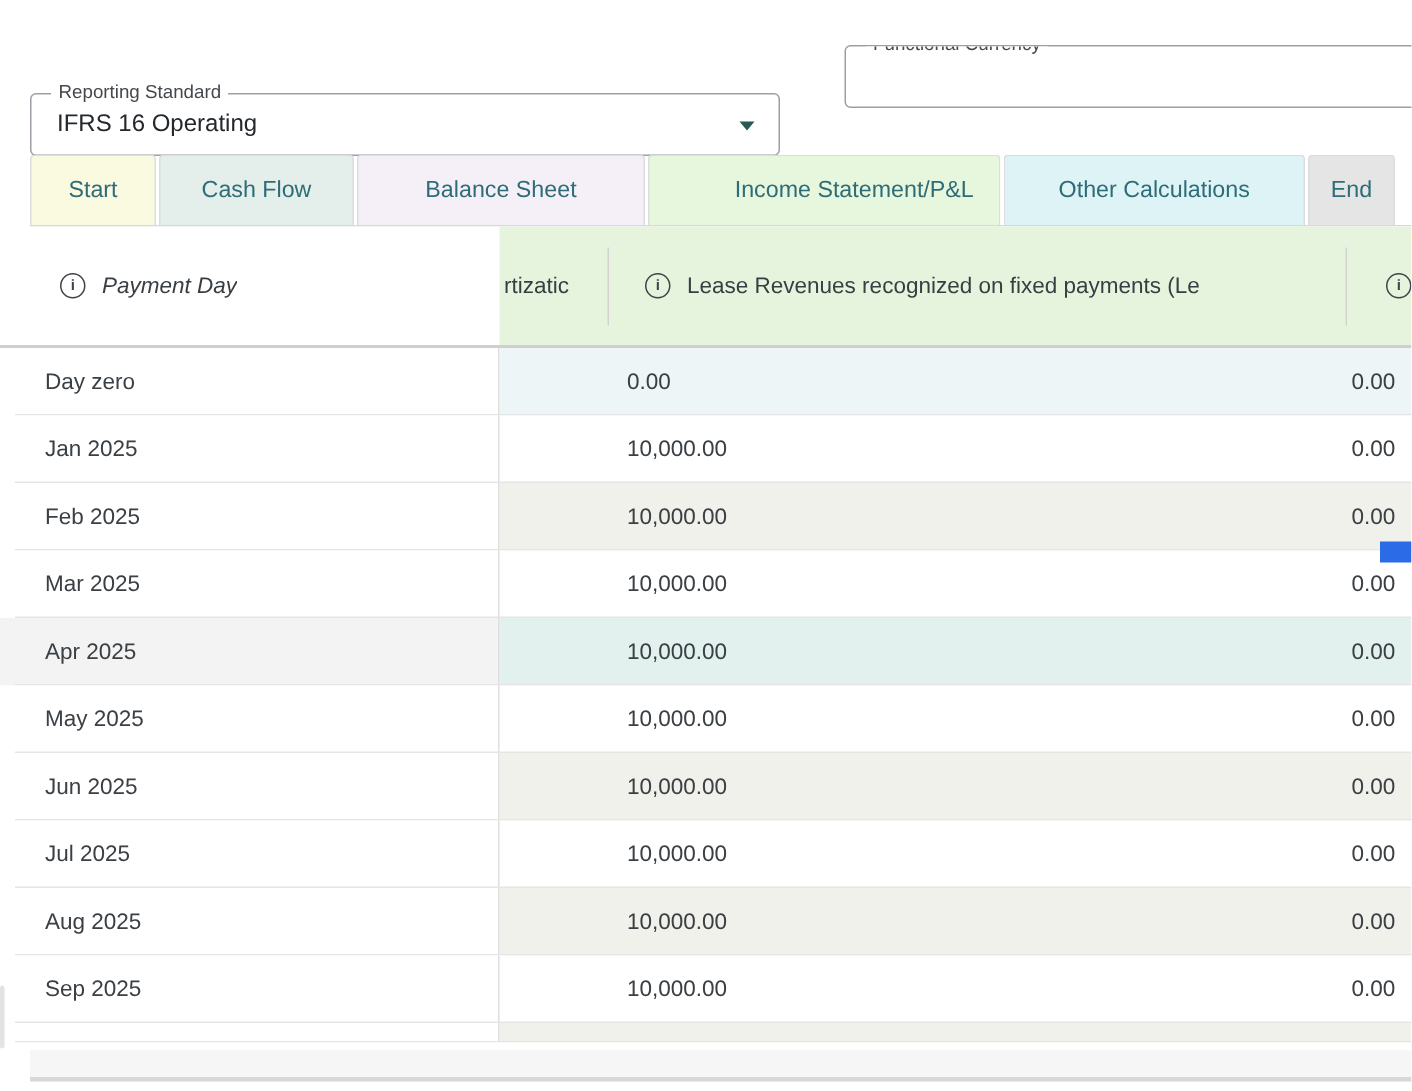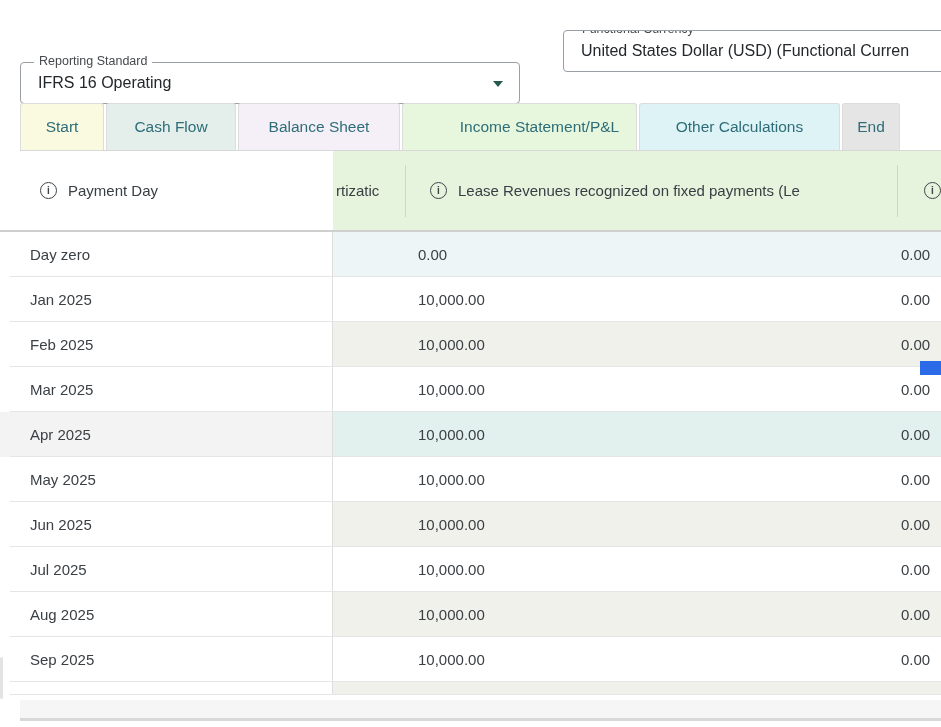--- a/index.html
+++ b/index.html
@@ -37,21 +37,21 @@
   }
   .tab{
     box-sizing:border-box;height:47px;
     border:1px solid #dcdcdc;border-bottom:none;border-radius:3px 3px 0 0;
     margin-right:2px;
     display:flex;align-items:center;justify-content:center;
     font-size:15.5px;color:#2e6d78;white-space:nowrap;cursor:pointer;
   }
   .tab:nth-child(1){width:84px;}
   .tab:nth-child(2){width:130px;}
-  .tab:nth-child(3){width:162px;}
+  .tab:nth-child(3){width:192px;}
   .tab:nth-child(4){width:235px;padding-left:40px;}
   .tab:nth-child(5){width:201px;}
   .tab:nth-child(6){width:58px;}
   .tabbar-line{
     position:absolute;left:20px;right:0;top:150px;height:1px;background:#d8d8d8;
   }
   
   .grid-header{
     position:absolute;left:0;right:0;top:151px;height:81px;
     background:#ffffff;border-bottom:2px solid #cfcfcf;box-sizing:border-box;
@@ -98,21 +98,20 @@
 <body>
 
 <div class="field" id="field-reporting">
   <span class="field-label">Reporting Standard</span>
   <span class="field-value">IFRS 16 Operating</span>
   <span class="caret"></span>
 </div>
 
 <div class="field" id="field-currency">
   <span class="field-label">Functional Currency</span>
-  <span class="field-value">United States Dollar (USD) (Functional Curren</span>
 </div>
 
 <div class="tabbar" id="tabbar">
     <div class="tab" style="background: rgb(250, 250, 225);">
       <span>Start</span>
     </div>
     <div class="tab" style="background: rgb(228, 238, 235);">
       <span>Cash Flow</span>
     </div>
     <div class="tab" style="background: rgb(245, 240, 248);">
@@ -126,21 +125,21 @@
     </div>
     <div class="tab" style="background: #e5e5e5;">
       <span>End</span>
     </div>
   </div>
 <div class="tabbar-line"></div>
 
 <div class="grid-header">
   <div class="green"></div>
 
-  <div class="hcell" style="left:40px;">
+  <div class="hcell" style="left:40px;font-style:italic;">
     <span class="info-icon"></span>
     <span>Payment Day</span>
   </div>
 
   <div class="hcell" style="left:336px;width:62px;">
     <span>rtizatic</span>
   </div>
 
   <div class="vdiv" style="left:405px;"></div>
 

